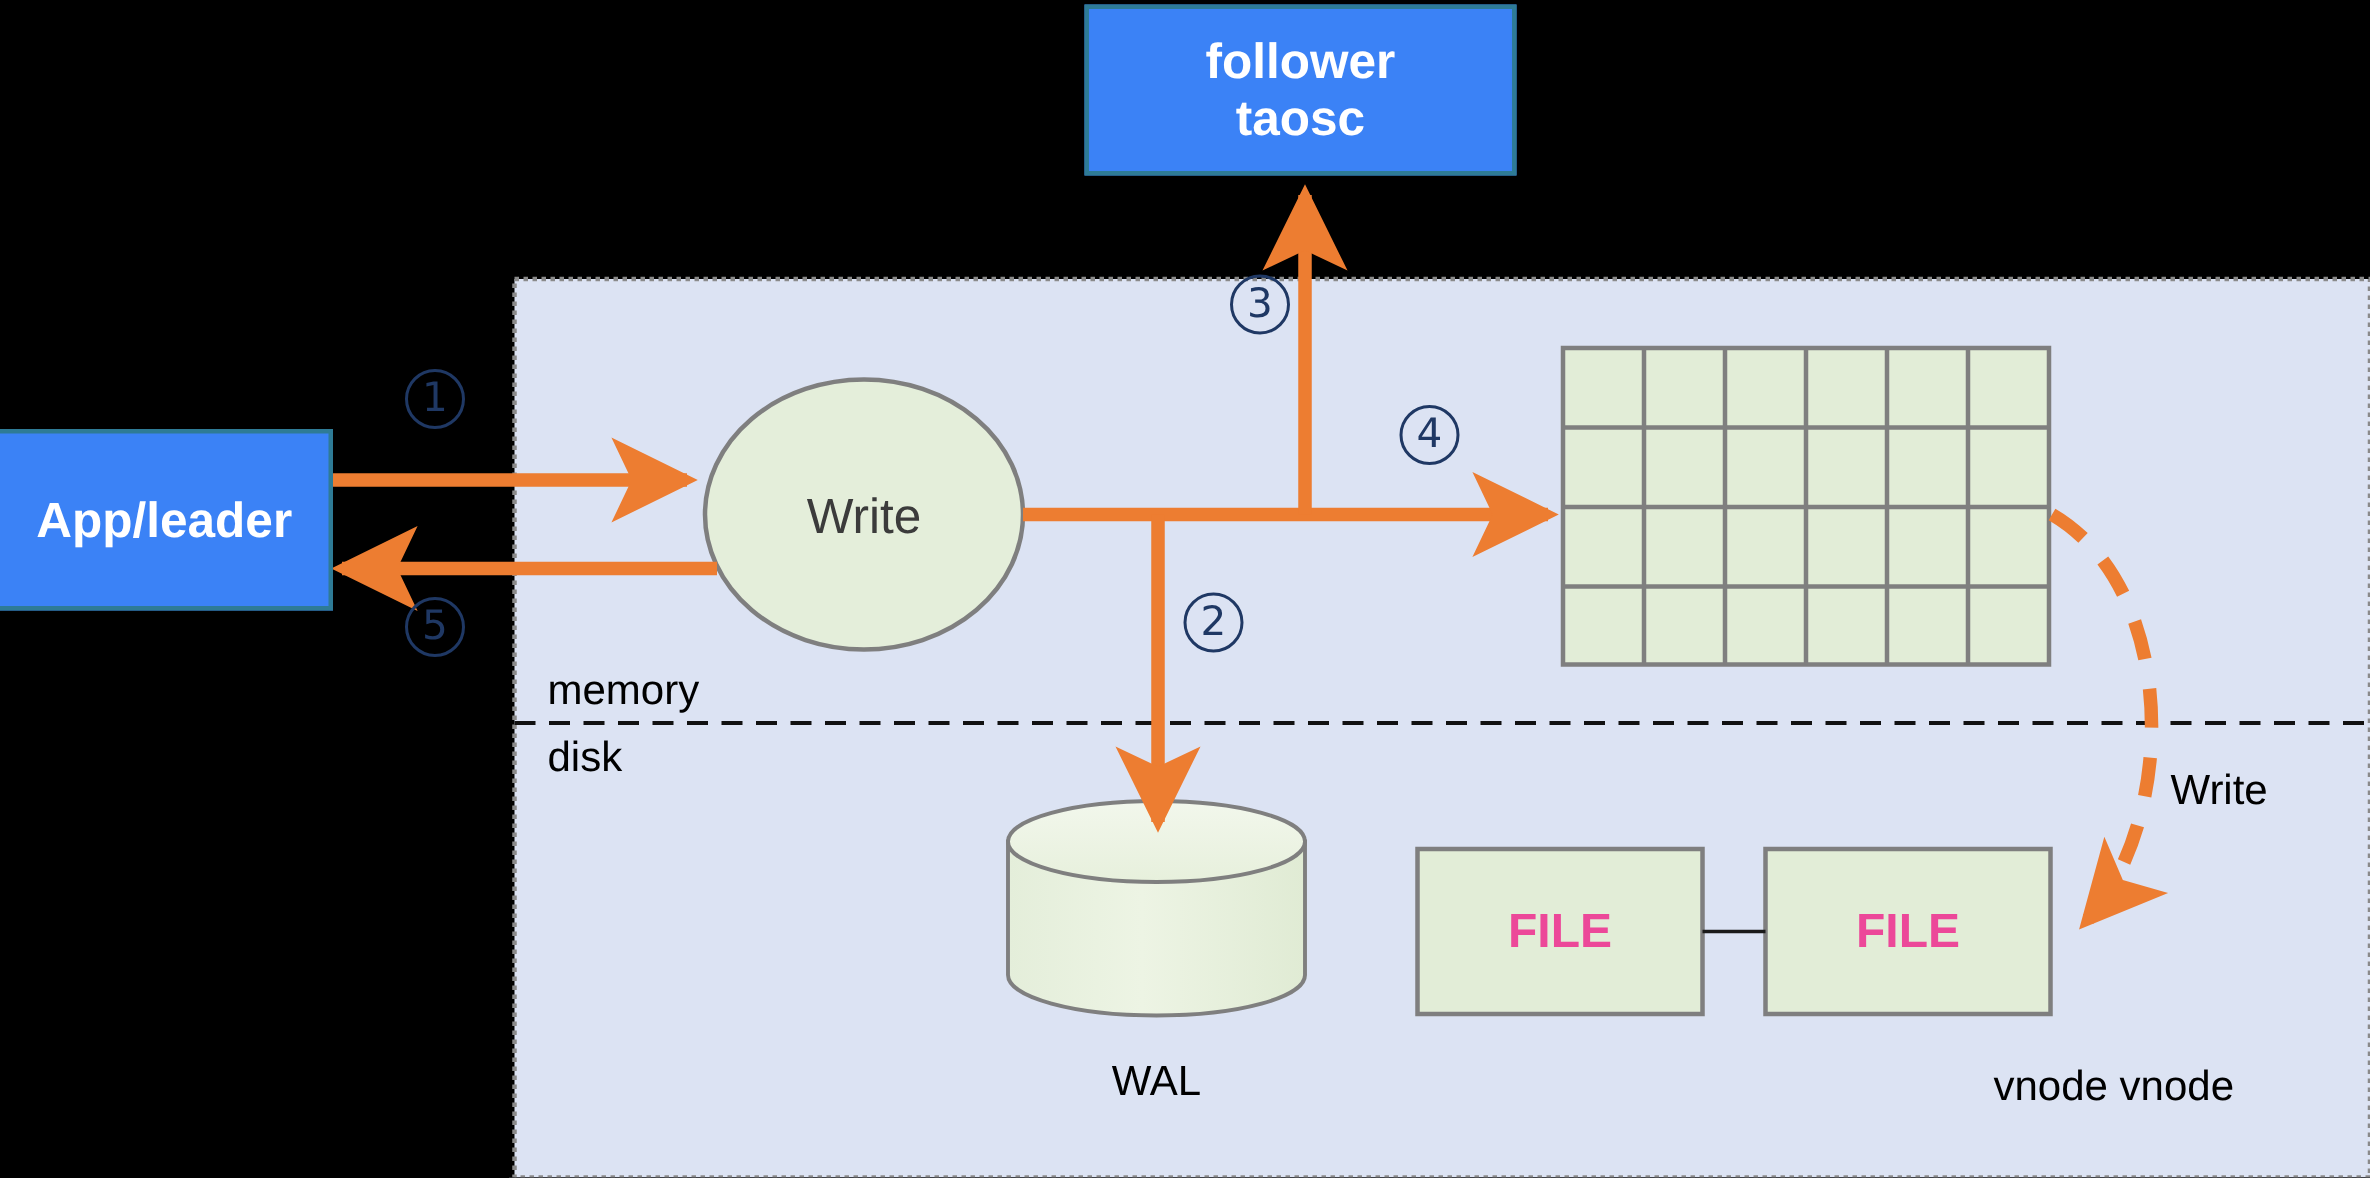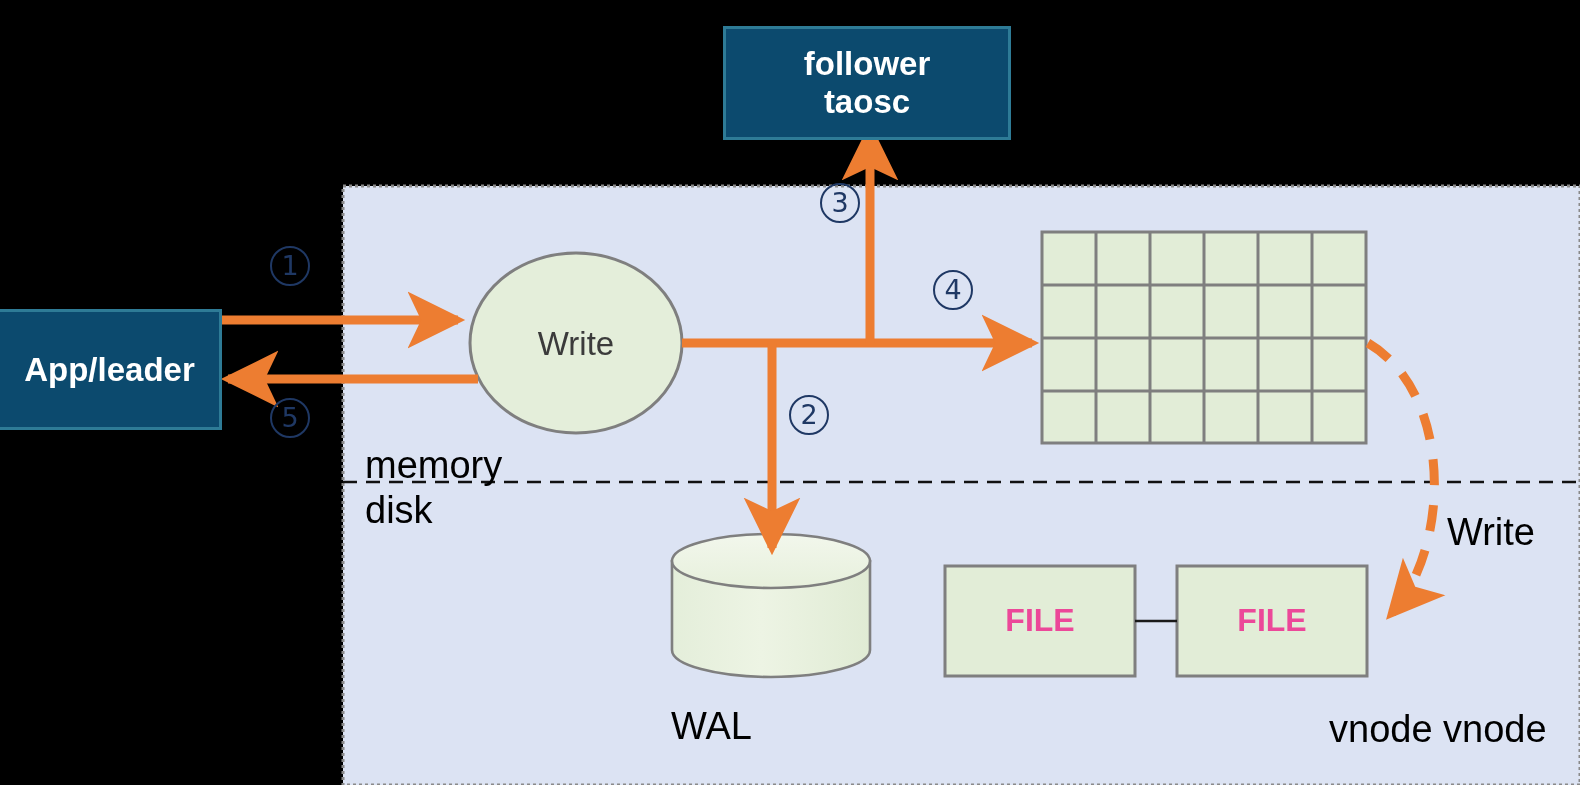--- a/index.html
+++ b/index.html
@@ -31,46 +31,45 @@
   }
   .box-label {
     color: #ffffff;
     font-weight: bold;
     font-size: 33px;
     text-align: center;
     width: 100%;
   }
   .node-box {
     position: absolute;
-    background: #0c4a6e;
+    background: #3b82f6;
     border: 3px solid #2E7B96;
     box-sizing: border-box;
     display: flex;
     align-items: center;
     justify-content: center;
-    margin-top: 23px;
   }
   .num-circle {
     position: absolute;
     width: 40px;
     height: 40px;
     border: 2.5px solid #1F3864;
     border-radius: 50%;
     color: #1F3864;
     font-size: 27px;
     display: flex;
     align-items: center;
     justify-content: center;
     box-sizing: border-box;
     font-family: "DejaVu Sans", sans-serif;
     padding-bottom: 2px;
   }
   .plain-label {
     color: #000000;
-    font-size: 38px;
+    font-size: 28px;
   }
   .file-label {
     color: #ec4899;
     font-weight: bold;
     font-size: 32px;
   }
   .write-label {
     color: #3B3B3B;
     font-weight: normal;
     font-size: 33px;
@@ -148,21 +147,21 @@
       <div class="box-label">taosc</div>
     </div>
   </div>
 
   <div class="node-box" style="left:-3px; top:286px; width:225px; height:121px;">
     <div class="box-label">App/leader</div>
   </div>
 
   <div class="txt write-label" style="left:476px; top:325px; width:200px; text-align:center;">Write</div>
 
-  <div class="txt plain-label" style="left:671px; top:705px; width:200px; ">WAL</div>
+  <div class="txt plain-label" style="left:671px; top:705px; width:200px; text-align:center;">WAL</div>
 
   <div class="txt file-label" style="left:945px; top:602px; width:190px; text-align:center;">FILE</div>
   <div class="txt file-label" style="left:1177px; top:602px; width:190px; text-align:center;">FILE</div>
 
   <div class="txt plain-label" style="left:365px; top:444px;">memory</div>
   <div class="txt plain-label" style="left:365px; top:489px;">disk</div>
 
   <div class="txt plain-label" style="left:1447px; top:511px;">Write</div>
 
   <div class="txt plain-label" style="left:1329px; top:708px;">vnode vnode</div>

